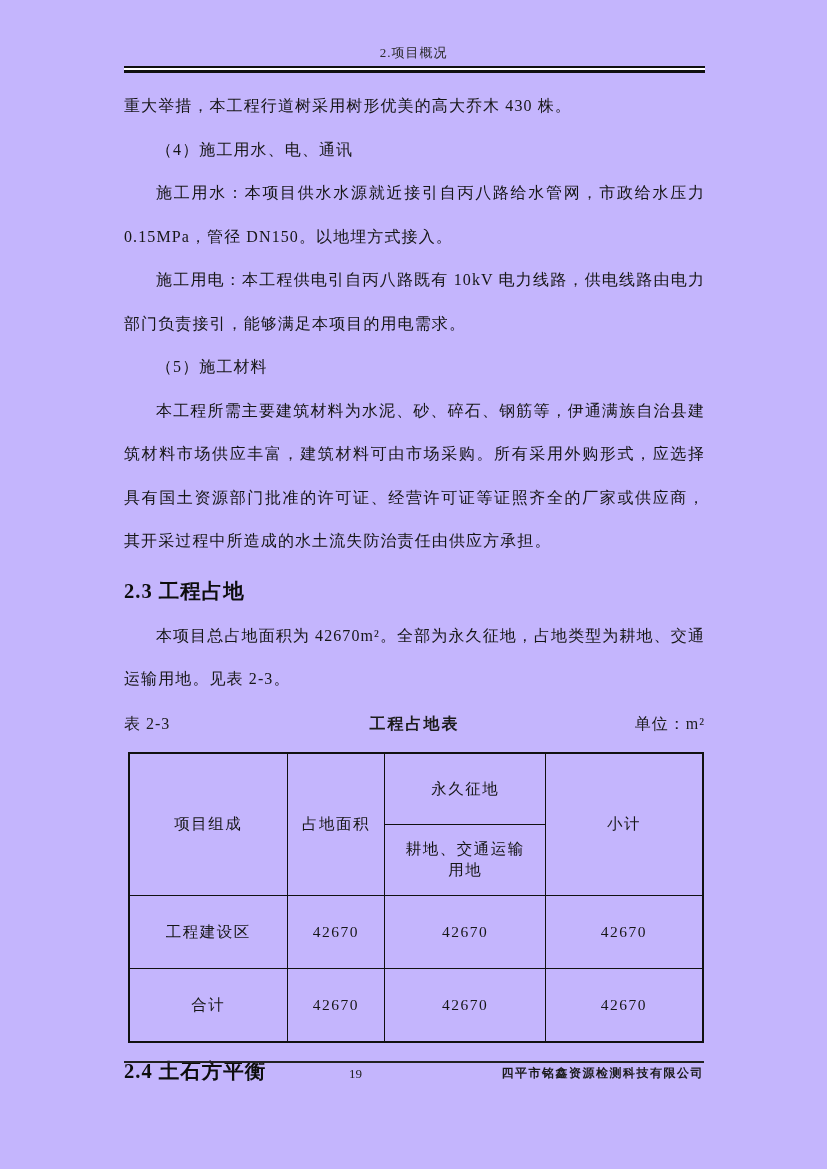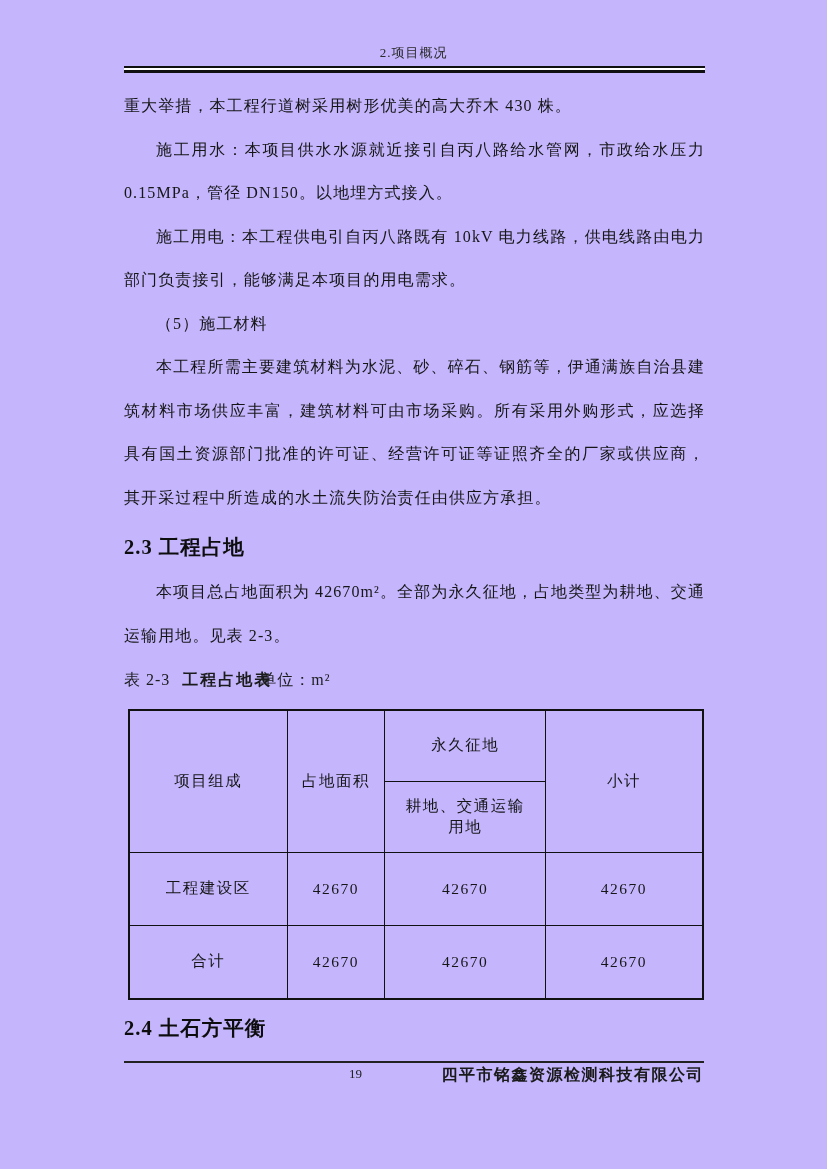--- a/index.html
+++ b/index.html
@@ -37,20 +37,21 @@
   .section-heading{
     margin:5px 0 0 0;
     font-size:20.5px;
     font-weight:bold;
     line-height:46px;
     letter-spacing:1px;
     color:#0d0d0d;
   }
   .table-caption{
     display:flex;
+    justify-content:space-between;
     align-items:baseline;
     font-size:16px;
     line-height:43.5px;
     letter-spacing:1px;
     margin-top:1px;
   }
   .cap-title{font-weight:bold;letter-spacing:2px;position:relative;left:12px;}
   .cap-unit{}
   table.land-table{
     border-collapse:collapse;
@@ -78,37 +79,38 @@
   .col4{width:27.9%;}
   
   .footer-rule{
     position:absolute;top:1061px;left:124px;width:580px;height:1.5px;background:#222;
   }
   .page-number{
     position:absolute;top:1066px;left:349px;font-size:13px;color:#222;
   }
   .footer-company{
     position:absolute;top:1065px;right:123px;
-    font-size:16px;font-weight:bold;letter-spacing:1.5px;color:#1a1a1a;
+    font-size:12px;font-weight:bold;letter-spacing:1.5px;color:#1a1a1a;
   }
 </style>
 </head>
 <body>
 
 <div class="page">
 
   <div class="header-title">2.项目概况</div>
   <div class="header-rule">
     <div class="thin"></div>
     <div class="gap"></div>
     <div class="thick"></div>
   </div>
 
   <div class="content">
     <p class="para">重大举措，本工程行道树采用树形优美的高大乔木 430 株。</p>
+    <p class="para indent">（4）施工用水、电、通讯</p>
     <p class="para indent">施工用水：本项目供水水源就近接引自丙八路给水管网，市政给水压力0.15MPa，管径 DN150。以地埋方式接入。</p>
     <p class="para indent">施工用电：本工程供电引自丙八路既有 10kV 电力线路，供电线路由电力部门负责接引，能够满足本项目的用电需求。</p>
     <p class="para indent">（5）施工材料</p>
     <p class="para indent">本工程所需主要建筑材料为水泥、砂、碎石、钢筋等，伊通满族自治县建筑材料市场供应丰富，建筑材料可由市场采购。所有采用外购形式，应选择具有国土资源部门批准的许可证、经营许可证等证照齐全的厂家或供应商，其开采过程中所造成的水土流失防治责任由供应方承担。</p>
 
     <h2 class="section-heading">2.3 工程占地</h2>
     <p class="para indent">本项目总占地面积为 42670m²。全部为永久征地，占地类型为耕地、交通运输用地。见表 2-3。</p>
 
     <div class="table-caption">
       <span>表 2-3</span>

